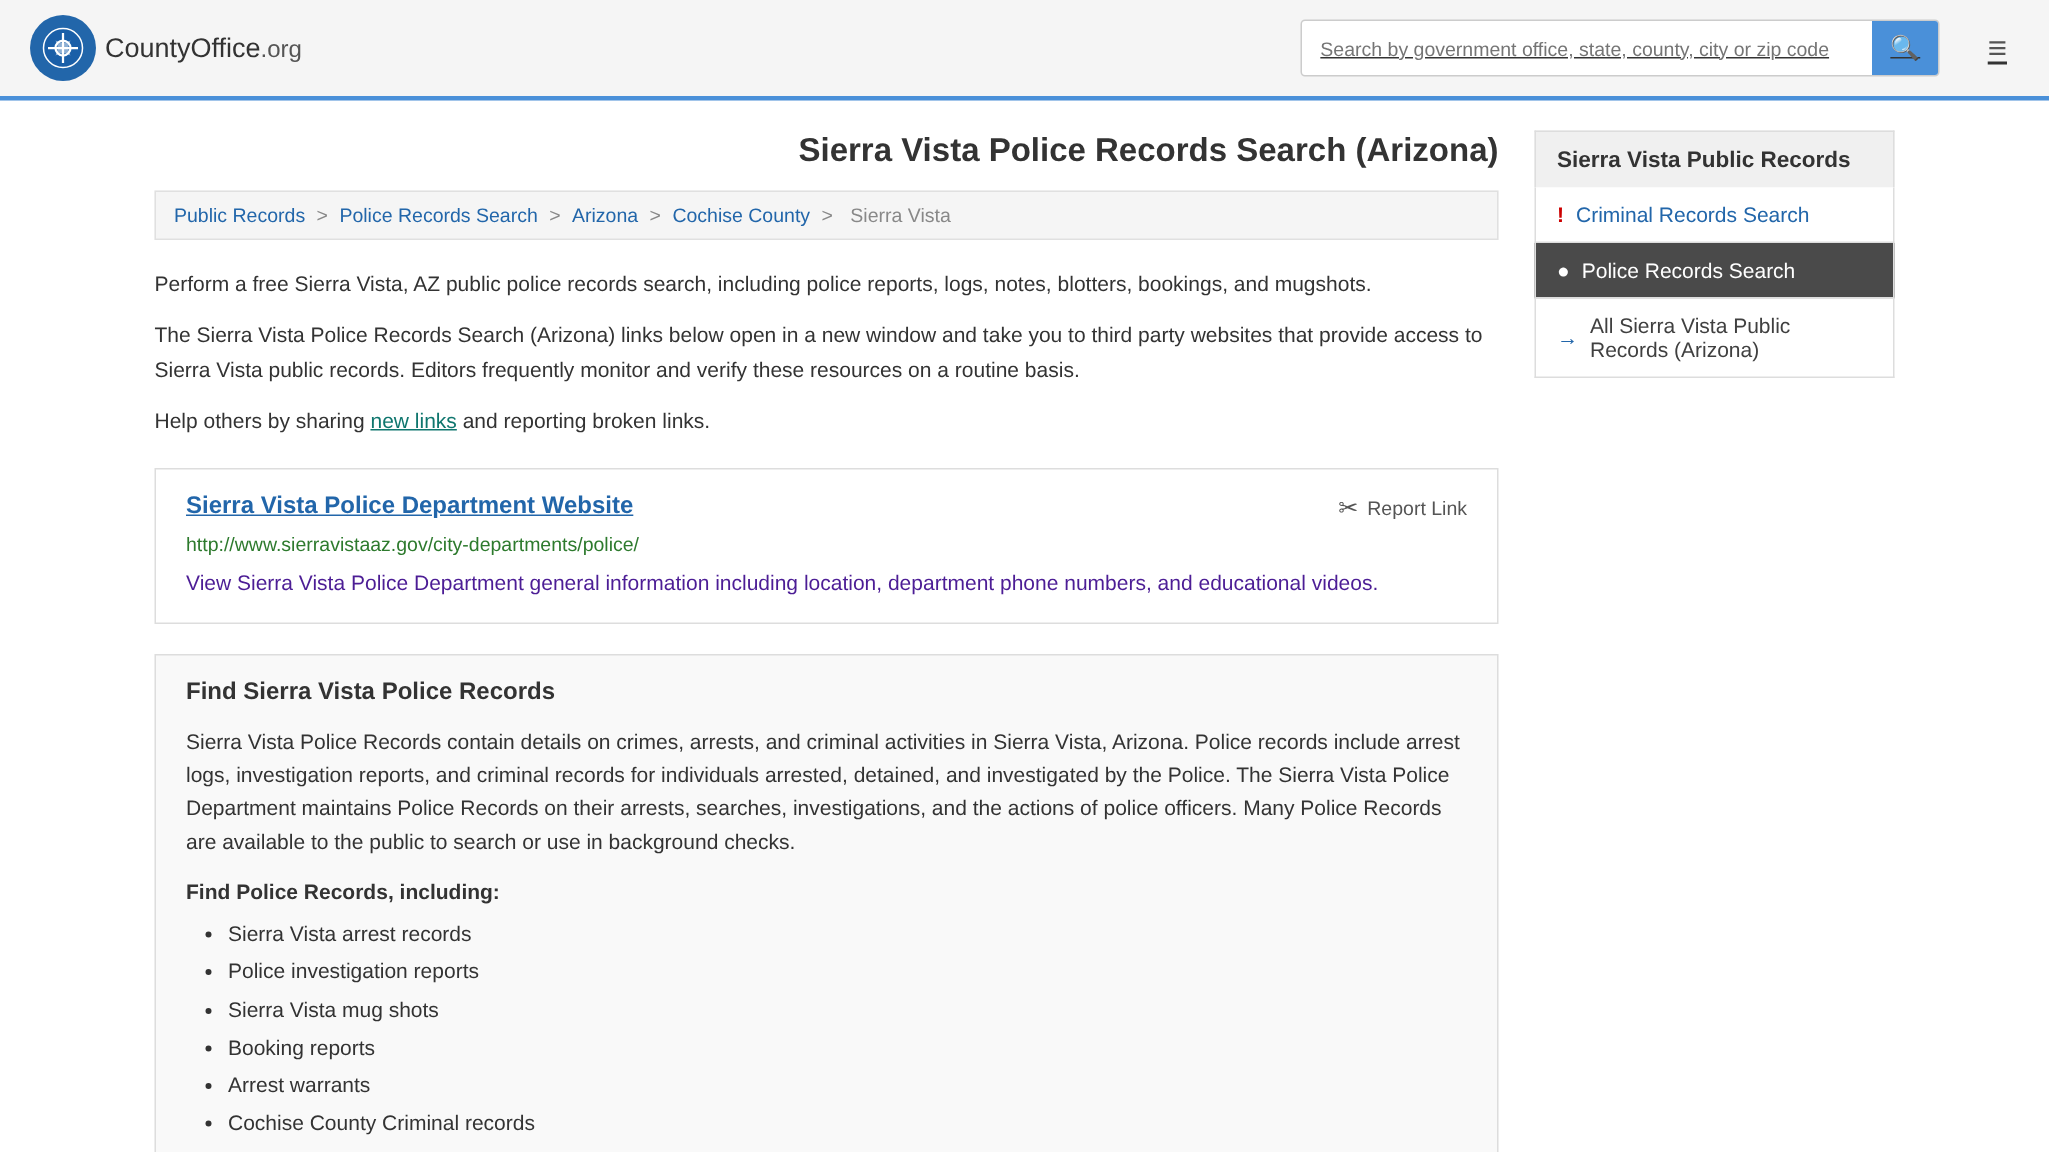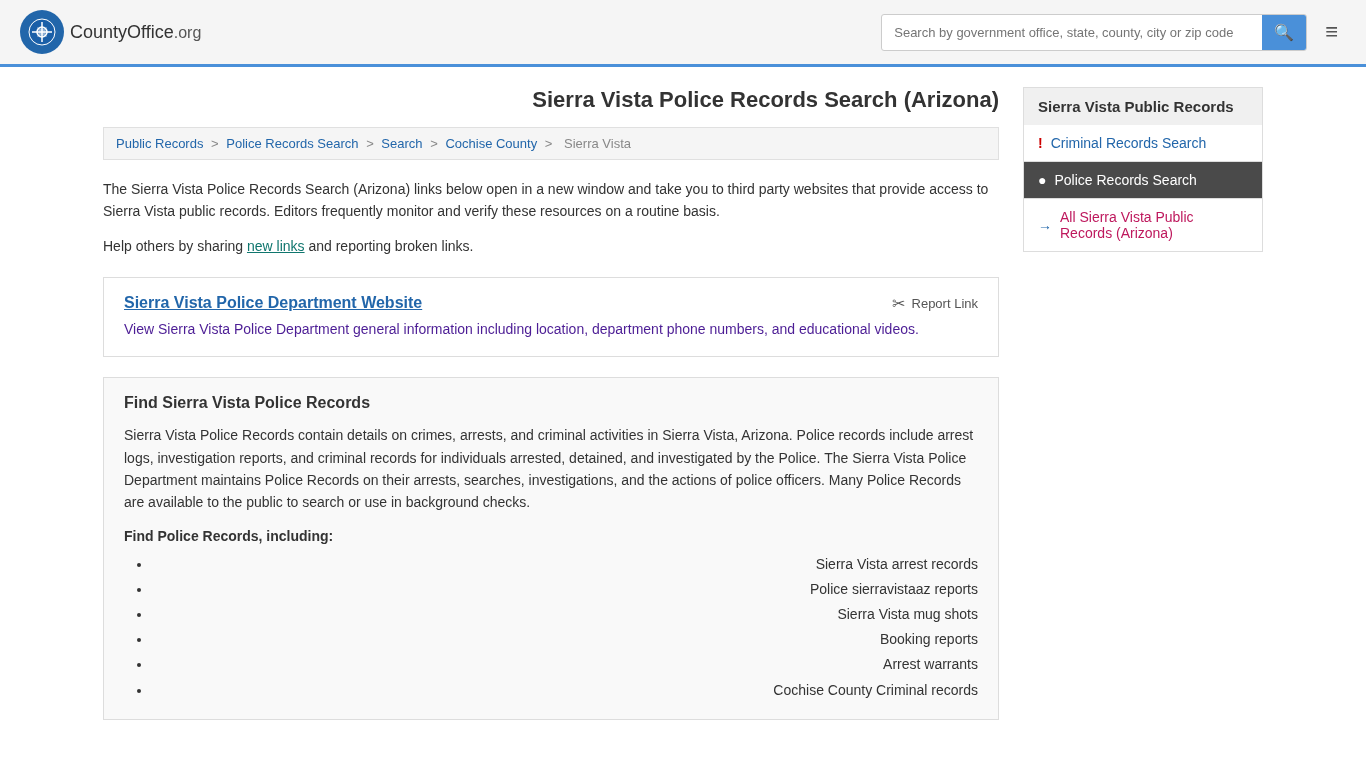--- a/index.html
+++ b/index.html
@@ -35,21 +35,22 @@
     .logo-text {
       font-size: 18px;
       font-weight: bold;
       color: #2266aa;
       text-align: right;
     }
     .logo-text span { color: #333; font-weight: normal; }
     .header-right {
       display: flex;
       align-items: center;
-      gap: 10px;
+      gap: 24px;
+      text-decoration: underline;
     }
     .search-bar {
       display: flex;
       align-items: center;
       border: 1px solid #ccc;
       border-radius: 3px;
       overflow: hidden;
       background: #fff;
     }
     .search-bar input {
@@ -189,21 +190,20 @@
       font-size: 14px;
       font-weight: bold;
       margin-bottom: 8px;
     }
     .find-list {
       list-style: disc;
       padding-left: 28px;
       font-size: 14px;
       line-height: 1.8;
       color: #333;
-      text-align: right;
     }
 
     
     .sidebar-title {
       font-size: 15px;
       font-weight: bold;
       color: #333;
       background: #f0f0f0;
       padding: 10px 14px;
       border: 1px solid #ddd;
@@ -225,21 +225,21 @@
       color: #fff;
     }
     .sidebar-item a {
       color: #2266aa;
       text-decoration: none;
     }
     .sidebar-item.link-item {
       background: #fff;
     }
     .sidebar-item.link-item a {
-      color: #be185d;
+      color: #404040;
     }
     .sidebar-icon {
       font-size: 14px;
       flex-shrink: 0;
     }
     .sidebar-item.active .sidebar-icon { color: #fff; }
     .arrow-icon { color: #2266aa; }
   </style>
 </head>
 <body>
@@ -270,50 +270,52 @@
 <div class="main-container">
 
   <div class="content-area">
     <h1 class="page-title">Sierra Vista Police Records Search (Arizona)</h1>
 
     <div class="breadcrumb">
       <a href="#">Public Records</a>
       <span> &gt; </span>
       <a href="#">Police Records Search</a>
       <span> &gt; </span>
-      <a href="#">Search</a>
+      <a href="#">Arizona</a>
       <span> &gt; </span>
       <a href="#">Cochise County</a>
       <span> &gt; </span>
       <span>Sierra Vista</span>
     </div>
 
+    <p class="intro-text">Perform a free Sierra Vista, AZ public police records search, including police reports, logs, notes, blotters, bookings, and mugshots.</p>
     <p class="intro-text">The Sierra Vista Police Records Search (Arizona) links below open in a new window and take you to third party websites that provide access to Sierra Vista public records. Editors frequently monitor and verify these resources on a routine basis.</p>
     <p class="intro-text">
       <span>Help others by sharing </span><a href="#">new links</a><span> and reporting broken links.</span>
     </p>
 
     <div class="record-card">
       <div class="record-card-header">
         <span class="record-card-title">Sierra Vista Police Department Website</span>
         <div class="report-link">
           <span style="font-size:16px;">✂</span>
           <span>Report Link</span>
         </div>
       </div>
+      <div class="record-card-url">http://www.sierravistaaz.gov/city-departments/police/</div>
       <div class="record-card-desc">View Sierra Vista Police Department general information including location, department phone numbers, and educational videos.</div>
     </div>
 
     <div class="find-section">
       <div class="find-section-title">Find Sierra Vista Police Records</div>
       <p class="find-section-text">Sierra Vista Police Records contain details on crimes, arrests, and criminal activities in Sierra Vista, Arizona. Police records include arrest logs, investigation reports, and criminal records for individuals arrested, detained, and investigated by the Police. The Sierra Vista Police Department maintains Police Records on their arrests, searches, investigations, and the actions of police officers. Many Police Records are available to the public to search or use in background checks.</p>
       <p class="find-including">Find Police Records, including:</p>
       <ul class="find-list">
         <li>Sierra Vista arrest records</li>
-        <li>Police sierravistaaz reports</li>
+        <li>Police investigation reports</li>
         <li>Sierra Vista mug shots</li>
         <li>Booking reports</li>
         <li>Arrest warrants</li>
         <li>Cochise County Criminal records</li>
       </ul>
     </div>
   </div>
 
   <aside class="sidebar">
     <div class="sidebar-title">Sierra Vista Public Records</div>

